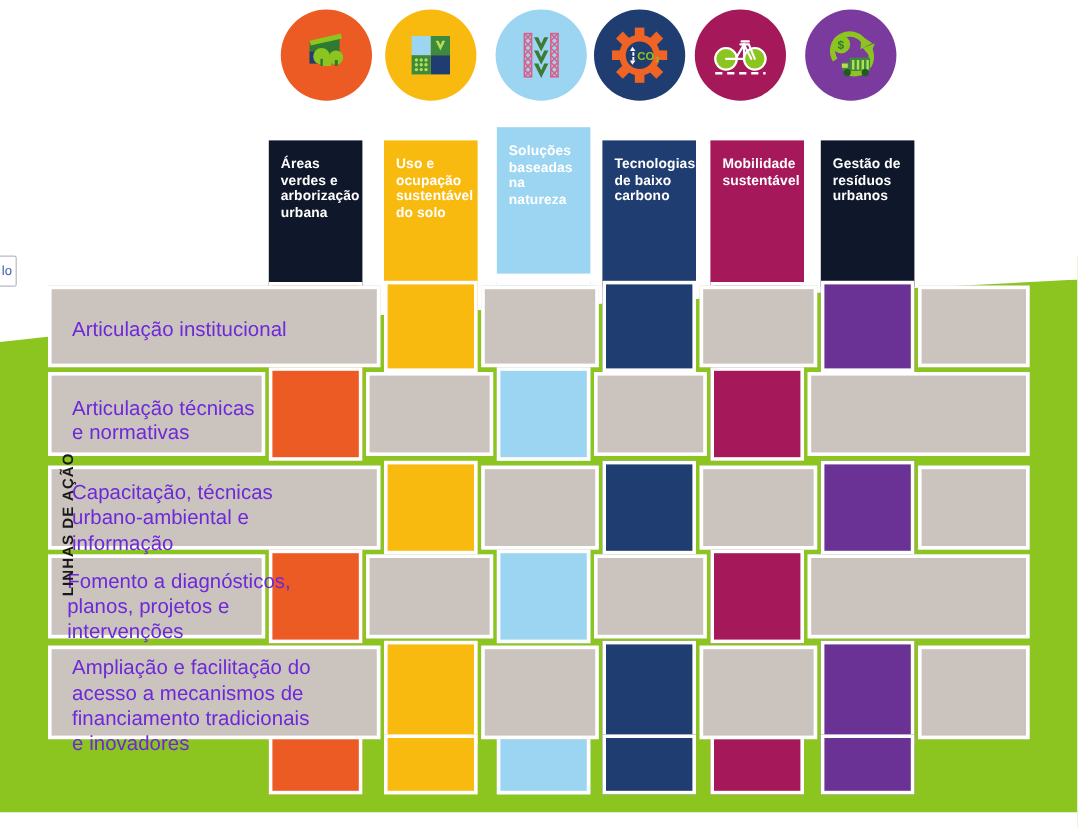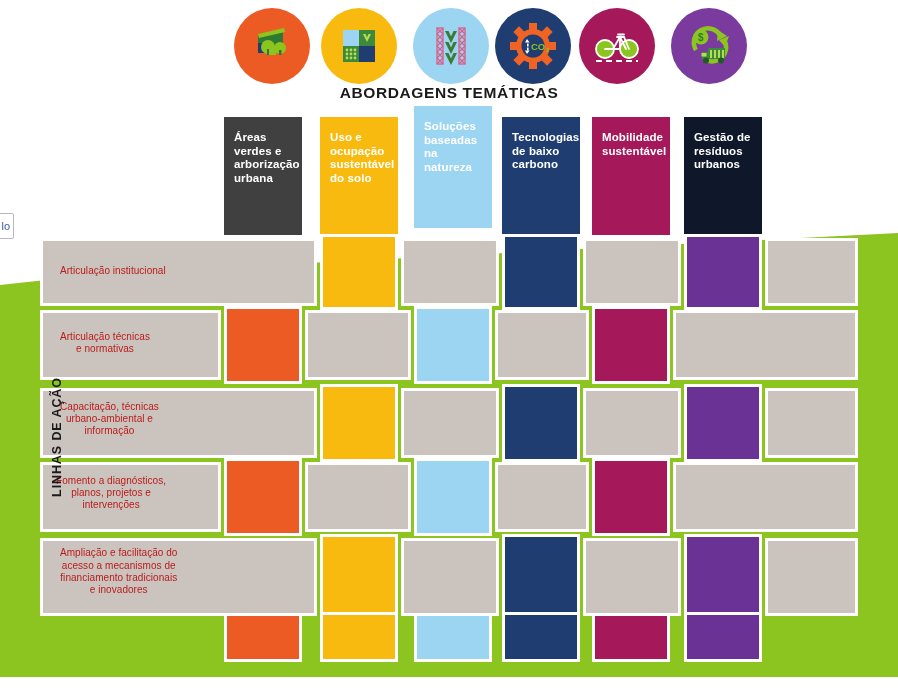--- a/index.html
+++ b/index.html
@@ -68,23 +68,22 @@
     line-height: 1.18; letter-spacing: 0.1px;
   }
 
   
   .row-bar {
     position: absolute; background: #cbc3bd; z-index: 4;
     border: 3px solid #ffffff;
   }
   .row-label {
     position: absolute; z-index: 5;
-    color: #b91c1c; font-size: 10px; line-height: 1.22;
+    color: #6d28d9; font-size: 17px; line-height: 1.22;
     letter-spacing: 0.05px;
-    text-align: center;
   }
 </style>
 </head>
 <body>
 
 <div id="stage">
 
   <div class="icon-row">
 
     <div class="icon-circle" style="left:234px; background:#ec5b23;">
@@ -221,31 +220,30 @@
           <rect x="26" y="28" width="2" height="8"></rect>
             <rect x="30" y="28" width="2" height="8"></rect>
           <rect x="34" y="28" width="2" height="8"></rect>
             <rect x="38" y="28" width="2" height="8"></rect>
         </g>
         <circle cx="22" cy="38.5" r="3" fill="#1f5c1f"></circle>
         <circle cx="37" cy="38.5" r="3" fill="#1f5c1f"></circle>
       </svg>
     </div>
 
-    <div class="approach-title">ABORDAGENS TEMÁTICAS</div>
   </div>
 
   <div class="green-bg"></div>
 
   <div class="edge-box">lo</div>
 
   <div class="axis-label">LINHAS DE AÇÃO</div>
 
   <div id="columns-layer">
-      <div class="col-head" style="left: 224px; top: 117px; height: 122px; background: #404040;"><span>Áreas verdes e arborização urbana</span></div>
+      <div class="col-head" style="left: 224px; top: 117px; height: 122px; background: #0f172a;"><span>Áreas verdes e arborização urbana</span></div>
       <div class="col-strip" style="left: 224px; top: 235px; height: 7px; background: rgb(236, 91, 35);"></div>
       <div class="col-strip" style="left: 224px; top: 306px; height: 78px; background: rgb(236, 91, 35);"></div>
       <div class="col-strip" style="left: 224px; top: 458px; height: 78px; background: rgb(236, 91, 35);"></div>
       <div class="col-strip" style="left: 224px; top: 612px; height: 50px; background: rgb(236, 91, 35);"></div>
       <div class="col-head" style="left: 320px; top: 117px; height: 122px; background: rgb(249, 186, 16);"><span>Uso e ocupação sustentável do solo</span></div>
       <div class="col-strip" style="left: 320px; top: 234px; height: 76px; background: rgb(249, 186, 16);"></div>
       <div class="col-strip" style="left: 320px; top: 384px; height: 78px; background: rgb(249, 186, 16);"></div>
       <div class="col-strip" style="left: 320px; top: 534px; height: 86px; background: rgb(249, 186, 16);"></div>
       <div class="col-strip" style="left: 320px; top: 612px; height: 50px; background: rgb(249, 186, 16);"></div>
       <div class="col-head" style="left: 414px; top: 106px; height: 122px; background: rgb(155, 213, 242);"><span>Soluções baseadas na natureza</span></div>

